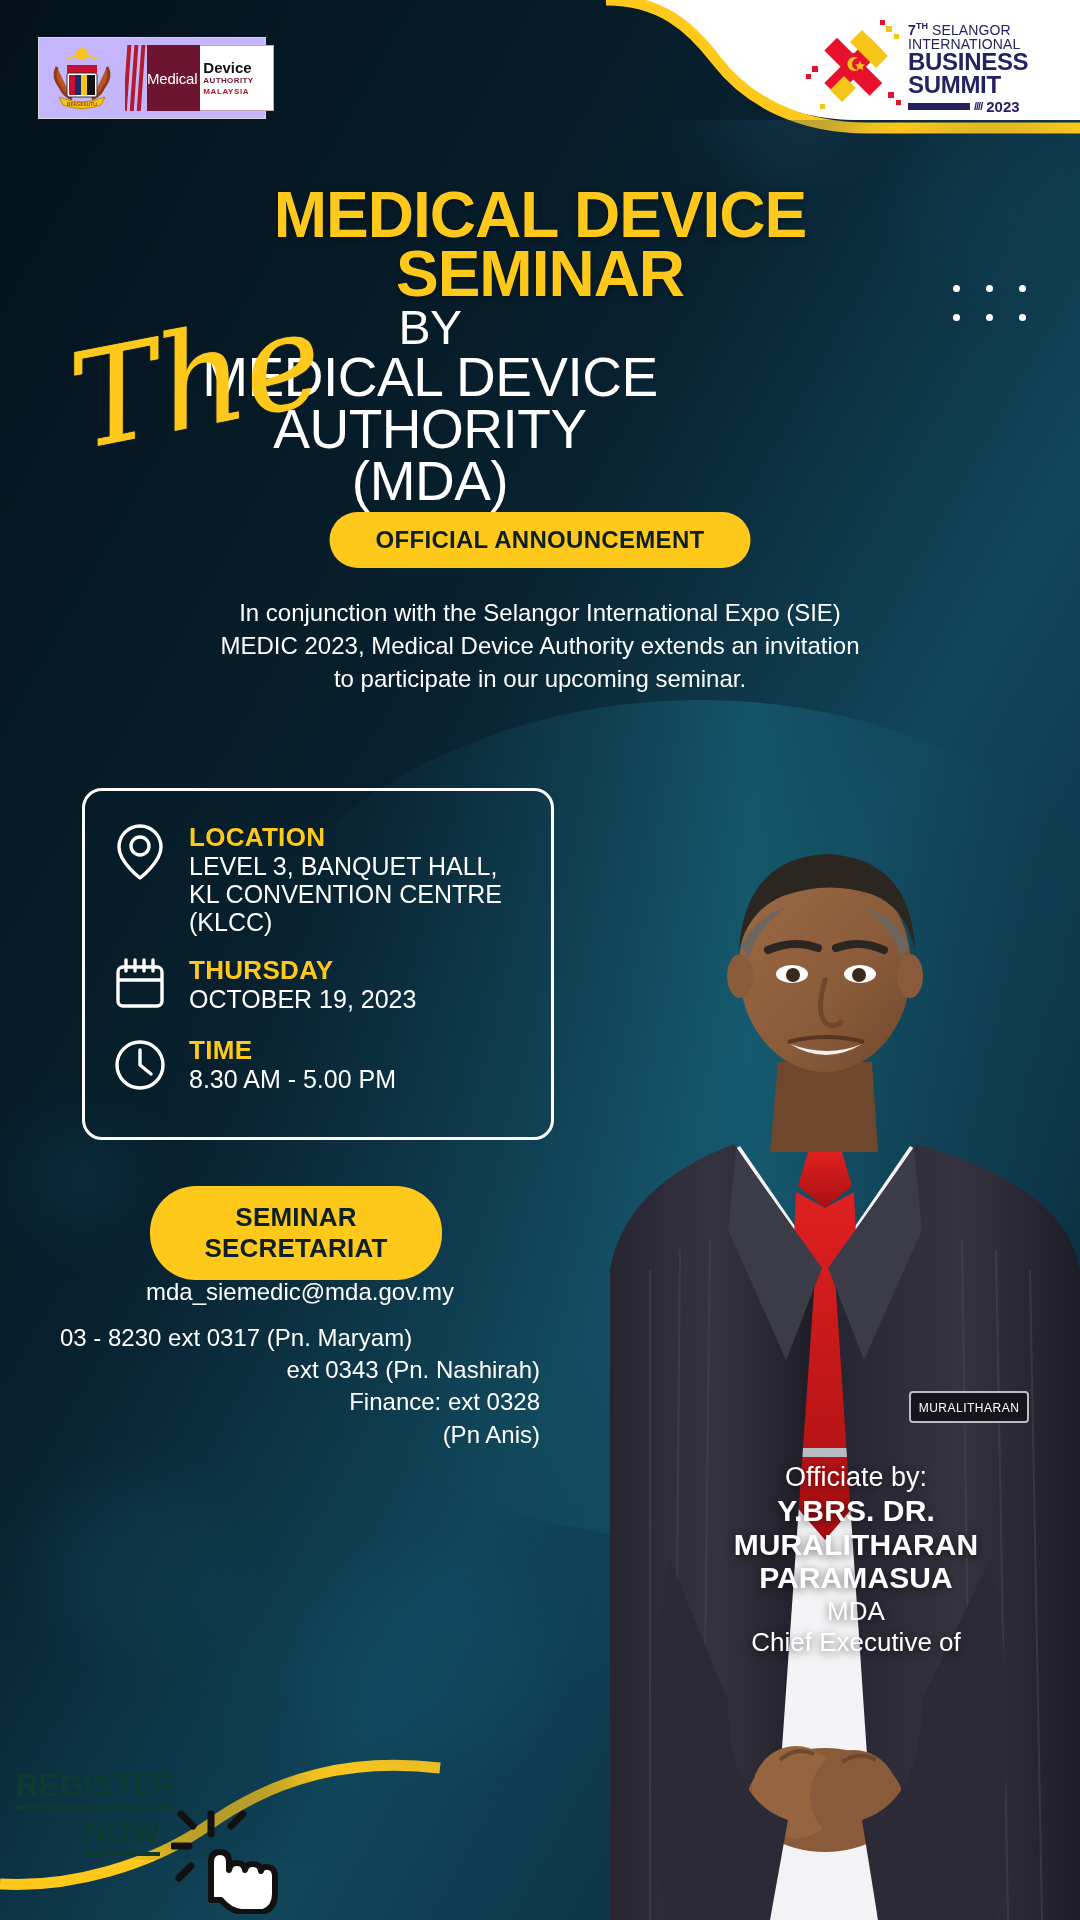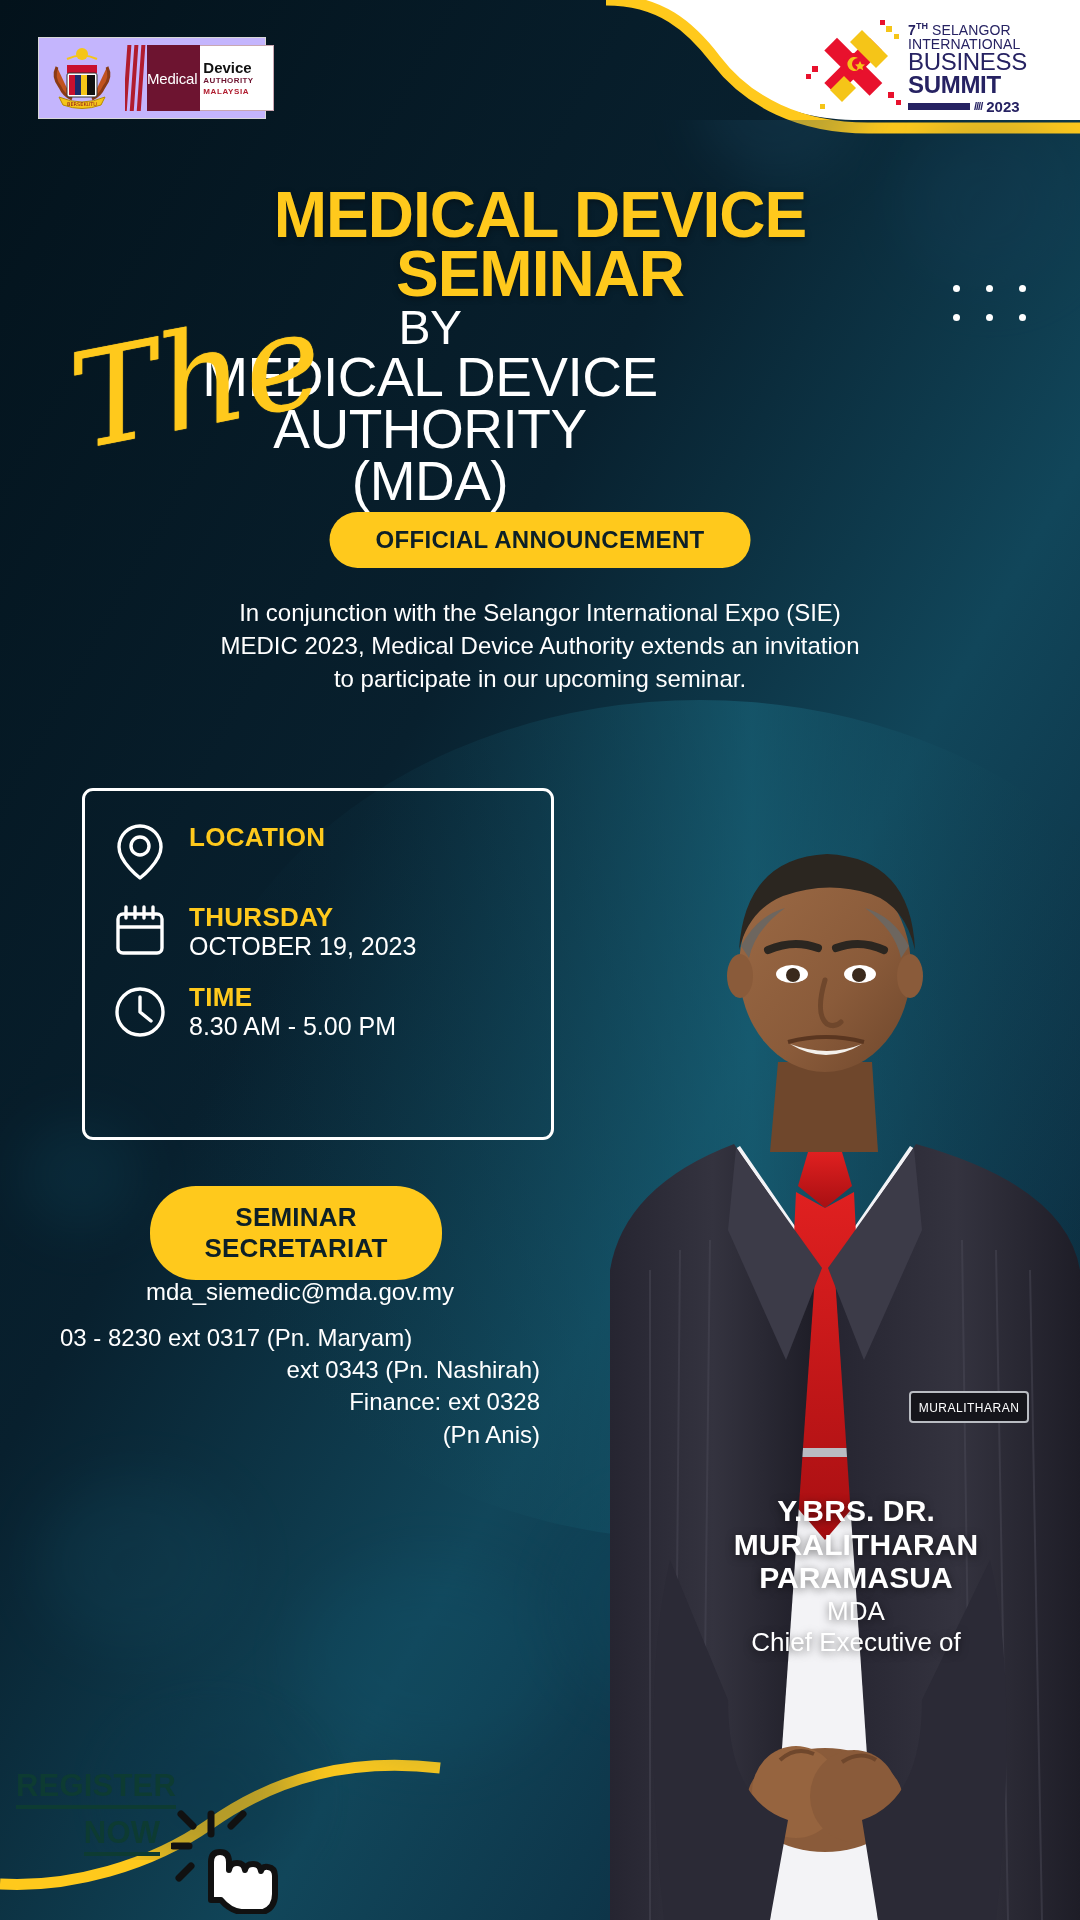--- a/index.html
+++ b/index.html
@@ -74,21 +74,21 @@
     position:absolute; right:24px; top:18px;
     width:250px; height:96px; z-index:20;
     display:flex; align-items:center; gap:6px;
   }
   .summit-x { width:96px; height:92px; flex:0 0 auto; }
   .summit-txt { flex:1 1 auto; color:#262262; line-height:1; padding-top:4px; }
   .summit-txt .l1 { font-size:14px; font-weight:400; letter-spacing:.1px; white-space:nowrap; }
   .summit-txt .l1 b { font-weight:700; }
   .summit-txt .l1 sup { font-size:9px; font-weight:700; }
   .summit-txt .l2 { font-size:14px; font-weight:400; letter-spacing:.1px; }
-  .summit-txt .l3 { font-size:24px; font-weight:400; letter-spacing:-.3px; line-height:.95; }
+  .summit-txt .l3 { font-size:24px; font-weight:700; letter-spacing:-.3px; line-height:.95; }
   .summit-txt .l4 { font-size:24px; font-weight:800; letter-spacing:-.3px; line-height:.95; }
   .summit-year { display:flex; align-items:center; gap:4px; margin-top:2px; }
   .sy-bar { width:62px; height:7px; background:#262262; }
   .sy-slash { font-size:11px; font-weight:800; letter-spacing:-1px; color:#262262; }
   .sy-num { font-size:15px; font-weight:600; color:#262262; }
 
   
   .content { position:absolute; inset:0; z-index:30; }
 
   
@@ -142,21 +142,21 @@
     position:absolute; left:50%; transform:translateX(-50%); top:596px;
     width:640px; text-align:center;
     color:#ffffff; font-size:24px; line-height:1.38; font-weight:400;
   }
 
   
   .detail-card {
     position:absolute; left:82px; top:788px;
     width:472px; height:352px;
     border:3px solid #ffffff;
-    border-radius:11px;
+    border-radius:20px;
     padding:30px 22px 20px 26px;
   }
   .drow { display:flex; align-items:flex-start; gap:20px; margin-bottom:18px; }
   .drow:last-child { margin-bottom:0;justify-content:flex-end; }
   .dicon { width:58px; height:62px; flex:0 0 auto; }
   .dtext { flex:1 1 auto; padding-top:2px; }
   .dlabel { color:#FFC91C; font-size:26px; font-weight:800; letter-spacing:.3px; line-height:1.12; }
   .dvalue { color:#ffffff; font-size:25px; font-weight:400; line-height:1.12; }
 
   
@@ -435,20 +435,21 @@
 
       <div class="drow">
         <div class="dicon">
           <svg viewBox="0 0 58 62" xmlns="http://www.w3.org/2000/svg">
             <path d="M29,5 C17.4,5 8,14.4 8,26 C8,41 29,57 29,57 C29,57 50,41 50,26 C50,14.4 40.6,5 29,5 Z" fill="none" stroke="#ffffff" stroke-width="3.4" stroke-linejoin="round"></path>
             <circle cx="29" cy="25" r="9" fill="none" stroke="#ffffff" stroke-width="3.4"></circle>
           </svg>
         </div>
         <div class="dtext">
           <div class="dlabel">LOCATION</div>
+          <div class="dvalue">LEVEL 3, BANQUET HALL, KL CONVENTION CENTRE (KLCC)</div>
         </div>
       </div>
 
       <div class="drow">
         <div class="dicon">
           <svg viewBox="0 0 58 62" xmlns="http://www.w3.org/2000/svg">
             <rect x="7" y="13" width="44" height="39" rx="5" fill="none" stroke="#ffffff" stroke-width="3.4"></rect>
             <line x1="7" y1="26" x2="51" y2="26" stroke="#ffffff" stroke-width="3.4"></line>
             <line x1="15" y1="6" x2="15" y2="17" stroke="#ffffff" stroke-width="3.4" stroke-linecap="round"></line>
             <line x1="24" y1="6" x2="24" y2="17" stroke="#ffffff" stroke-width="3.4" stroke-linecap="round"></line>
@@ -484,20 +485,21 @@
 
     <div class="contacts">
       <div class="c-email">mda_siemedic@mda.gov.my</div>
       <div class="c-line first">03 - 8230 ext 0317 (Pn. Maryam)</div>
       <div class="c-line">ext 0343 (Pn. Nashirah)</div>
       <div class="c-line">Finance: ext 0328</div>
       <div class="c-line">(Pn Anis)</div>
     </div>
 
     <div class="officiate">
+      <div class="of-pre">Officiate by:</div>
       <div class="of-name">Y.BRS. DR.</div>
       <div class="of-name">MURALITHARAN</div>
       <div class="of-name">PARAMASUA</div>
       <div class="of-role">MDA</div>
       <div class="of-role">Chief Executive of</div>
     </div>
 
     <div class="register">
       <div class="reg-l1">REGISTER</div><br>
       <div class="reg-l2">NOW</div>

